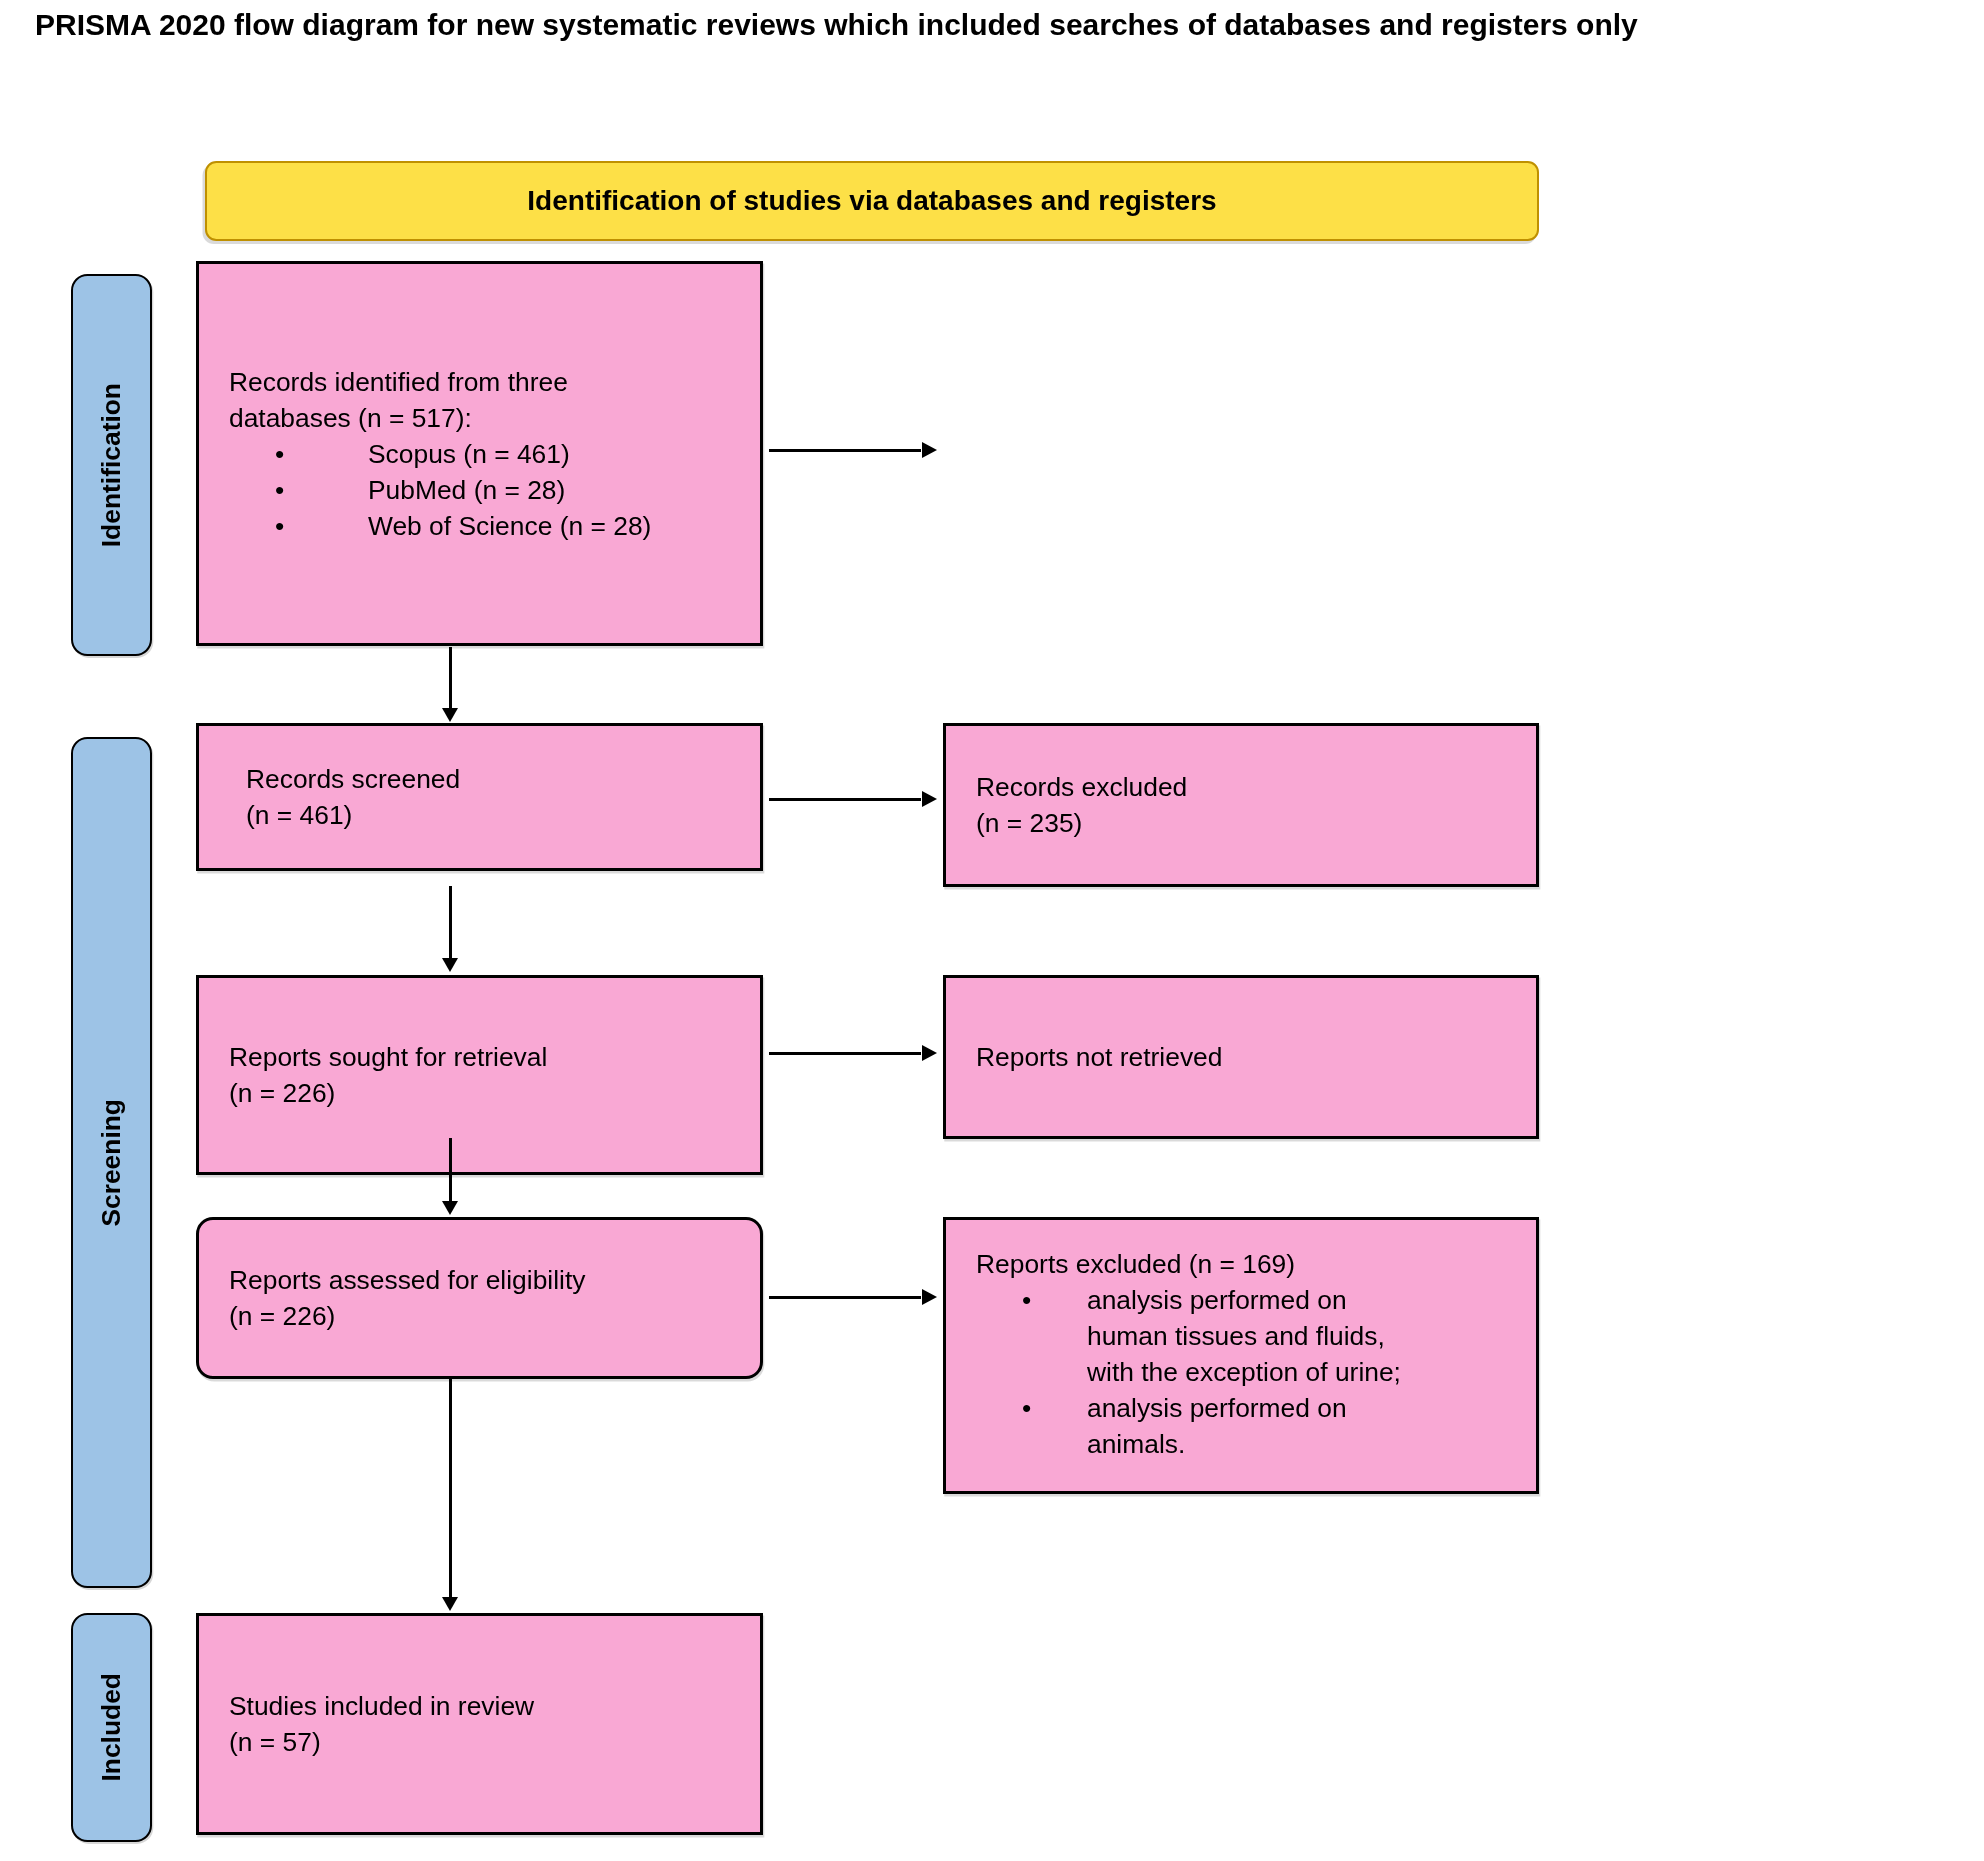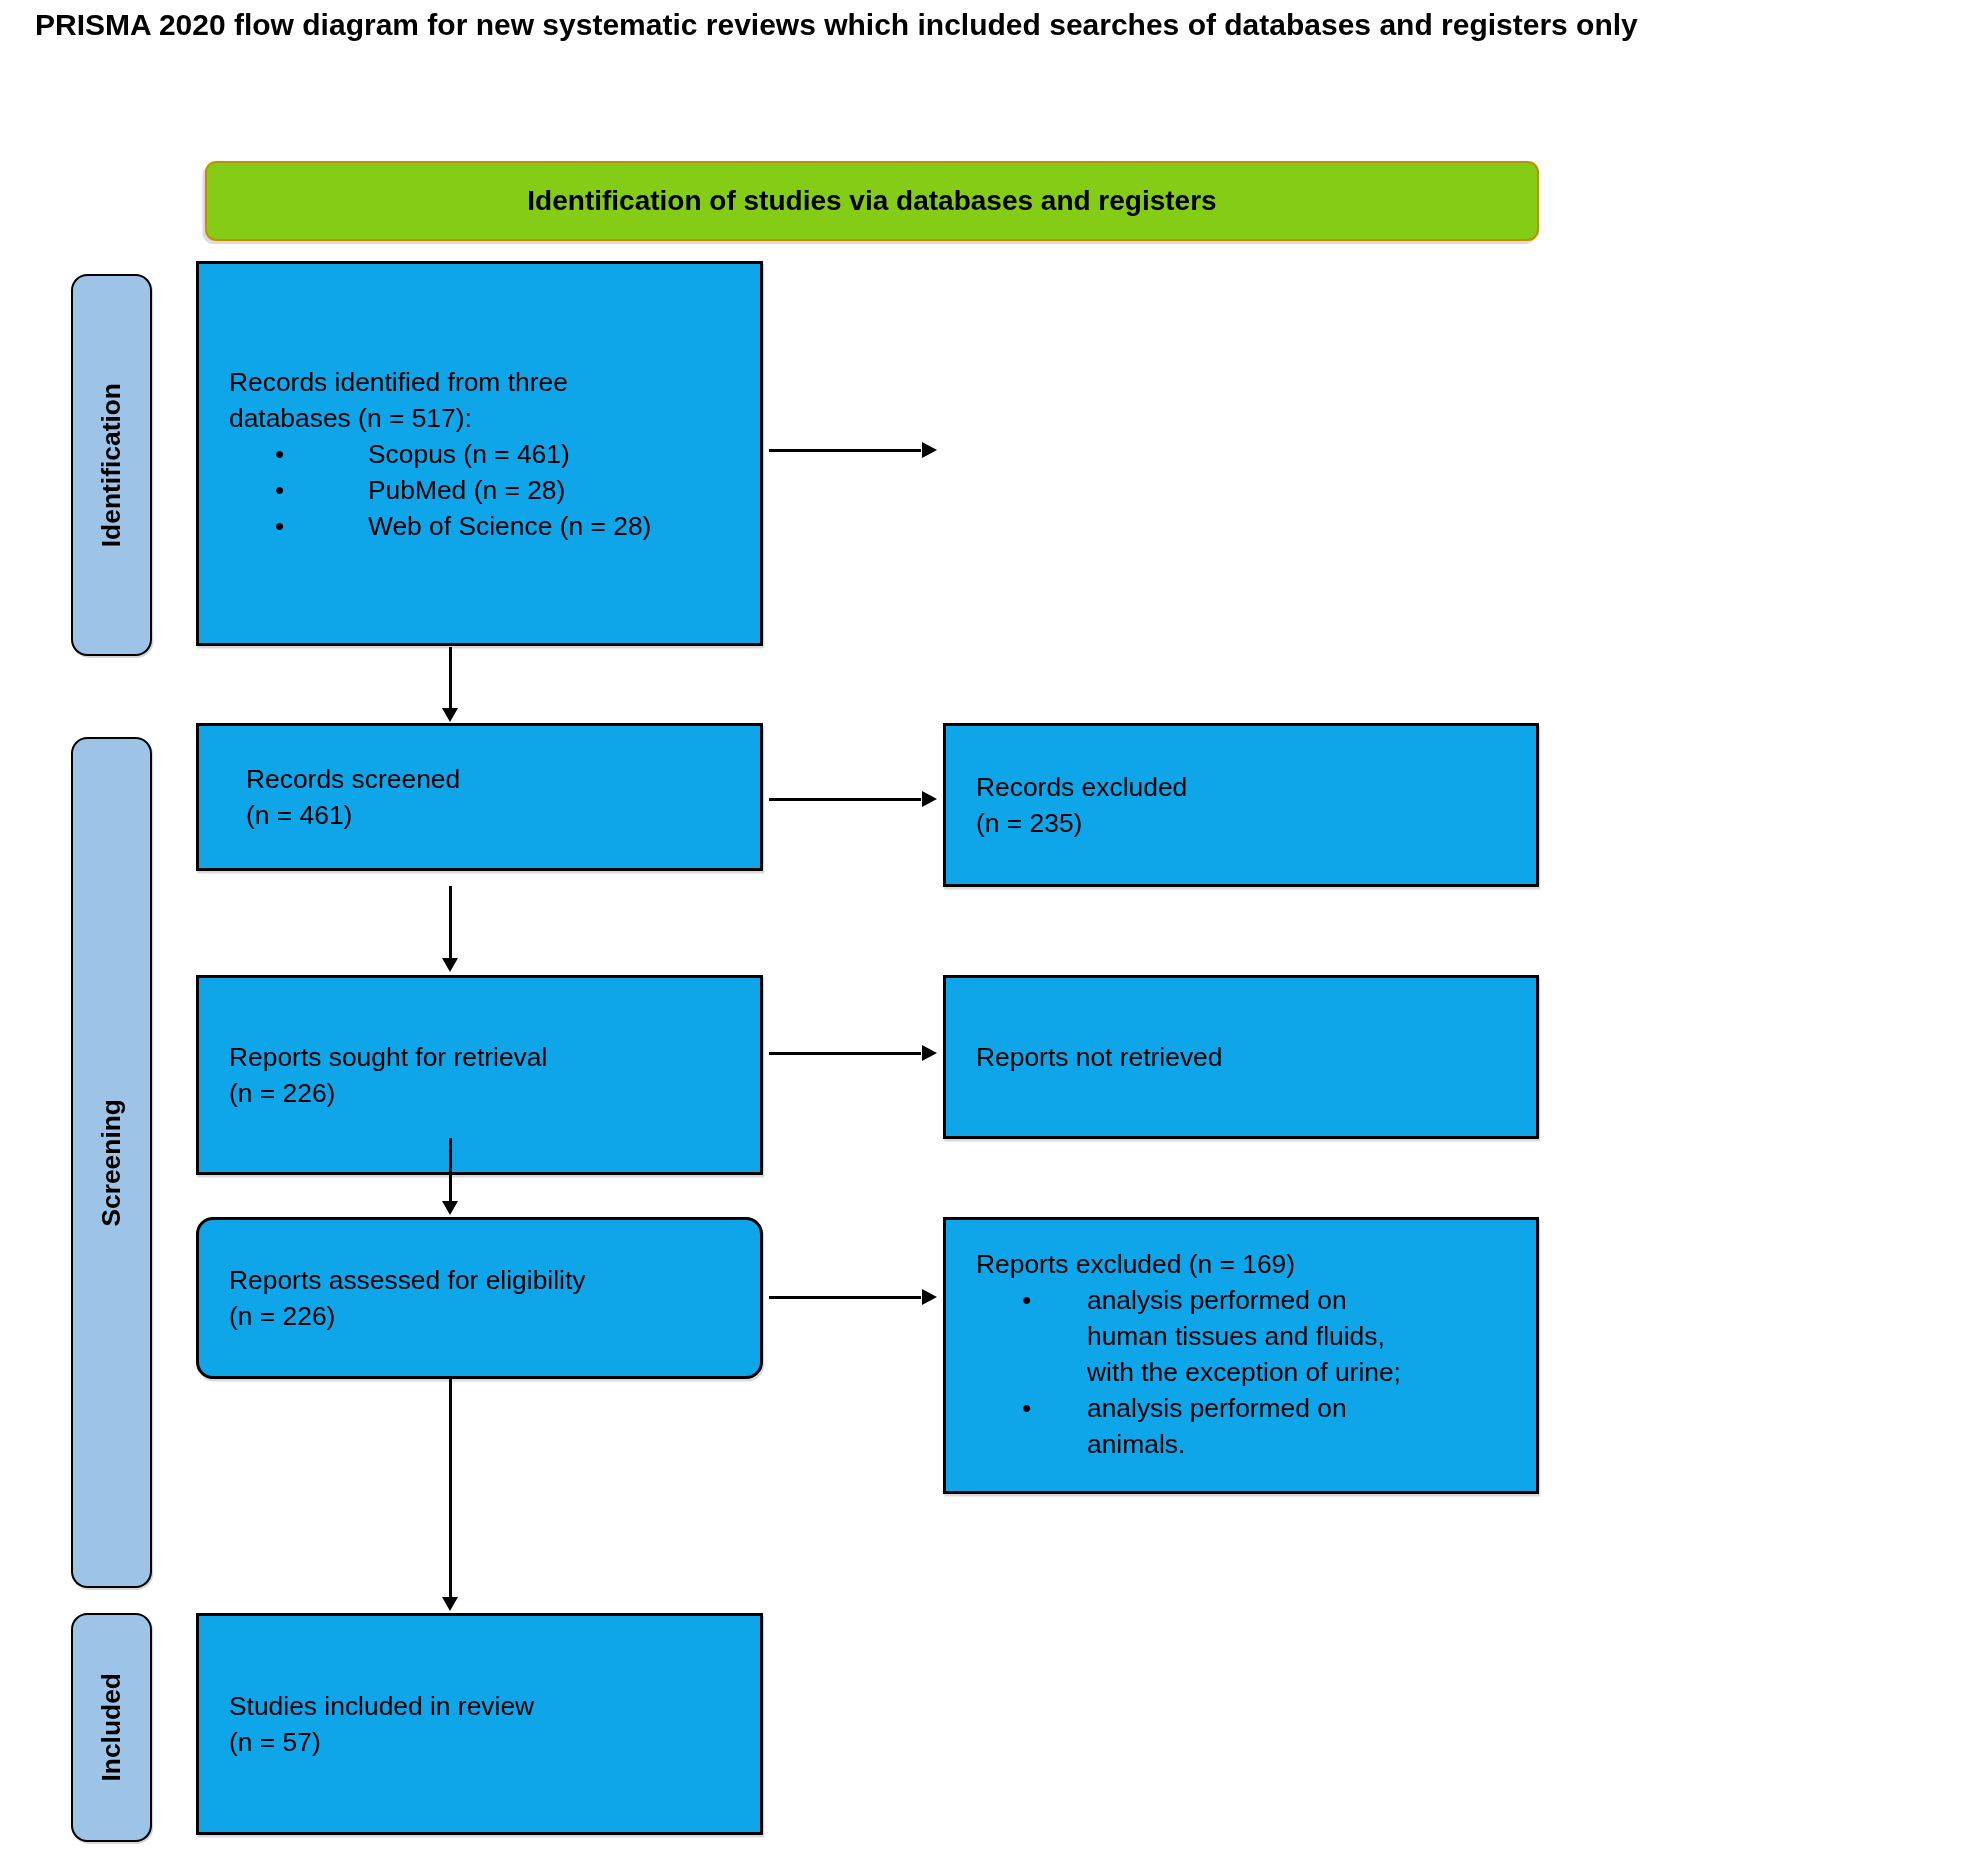--- a/index.html
+++ b/index.html
@@ -16,21 +16,21 @@
     left:35px; top:7.6px;
     font-size:30px;
     font-weight:bold;
     white-space:nowrap;
     letter-spacing:0;
   }
   .banner{
     position:absolute;
     left:205px; top:161px;
     width:1330px; height:76px;
-    background:#84cc16;
+    background:#fde047;
     border:2.5px solid #BF9000;
     border-radius:11.3px;
     display:flex; align-items:center; justify-content:center;
     box-shadow:-2.5px 3.1px 0 rgba(150,150,150,0.35);
   }
   .banner .banner-text{
     font-size:28px; font-weight:bold; text-align:center;
   }
   .sidebox{
     position:absolute;
@@ -46,21 +46,21 @@
     transform:rotate(180deg);
     font-size:26.4px; font-weight:bold;
     white-space:nowrap;
   }
   .sb-identification{top:274px; height:378px;}
   .sb-screening{top:737px; height:847px;}
   .sb-included{top:1613px; height:225px;}
 
   .fbox{
     position:absolute;
-    background:#0ea5e9;
+    background:#f9a8d4;
     border:3.1px solid #000;
     box-sizing:border-box;
     display:flex; flex-direction:column; justify-content:center;
     padding:19px 19px 19px 30px;
     font-size:26.4px;
     line-height:36px;
     box-shadow:1.3px 2.5px 0 rgba(150,150,150,0.35);
   }
   .col-left{left:196px; width:567px;}
   .col-right{left:943px; width:596px;}

